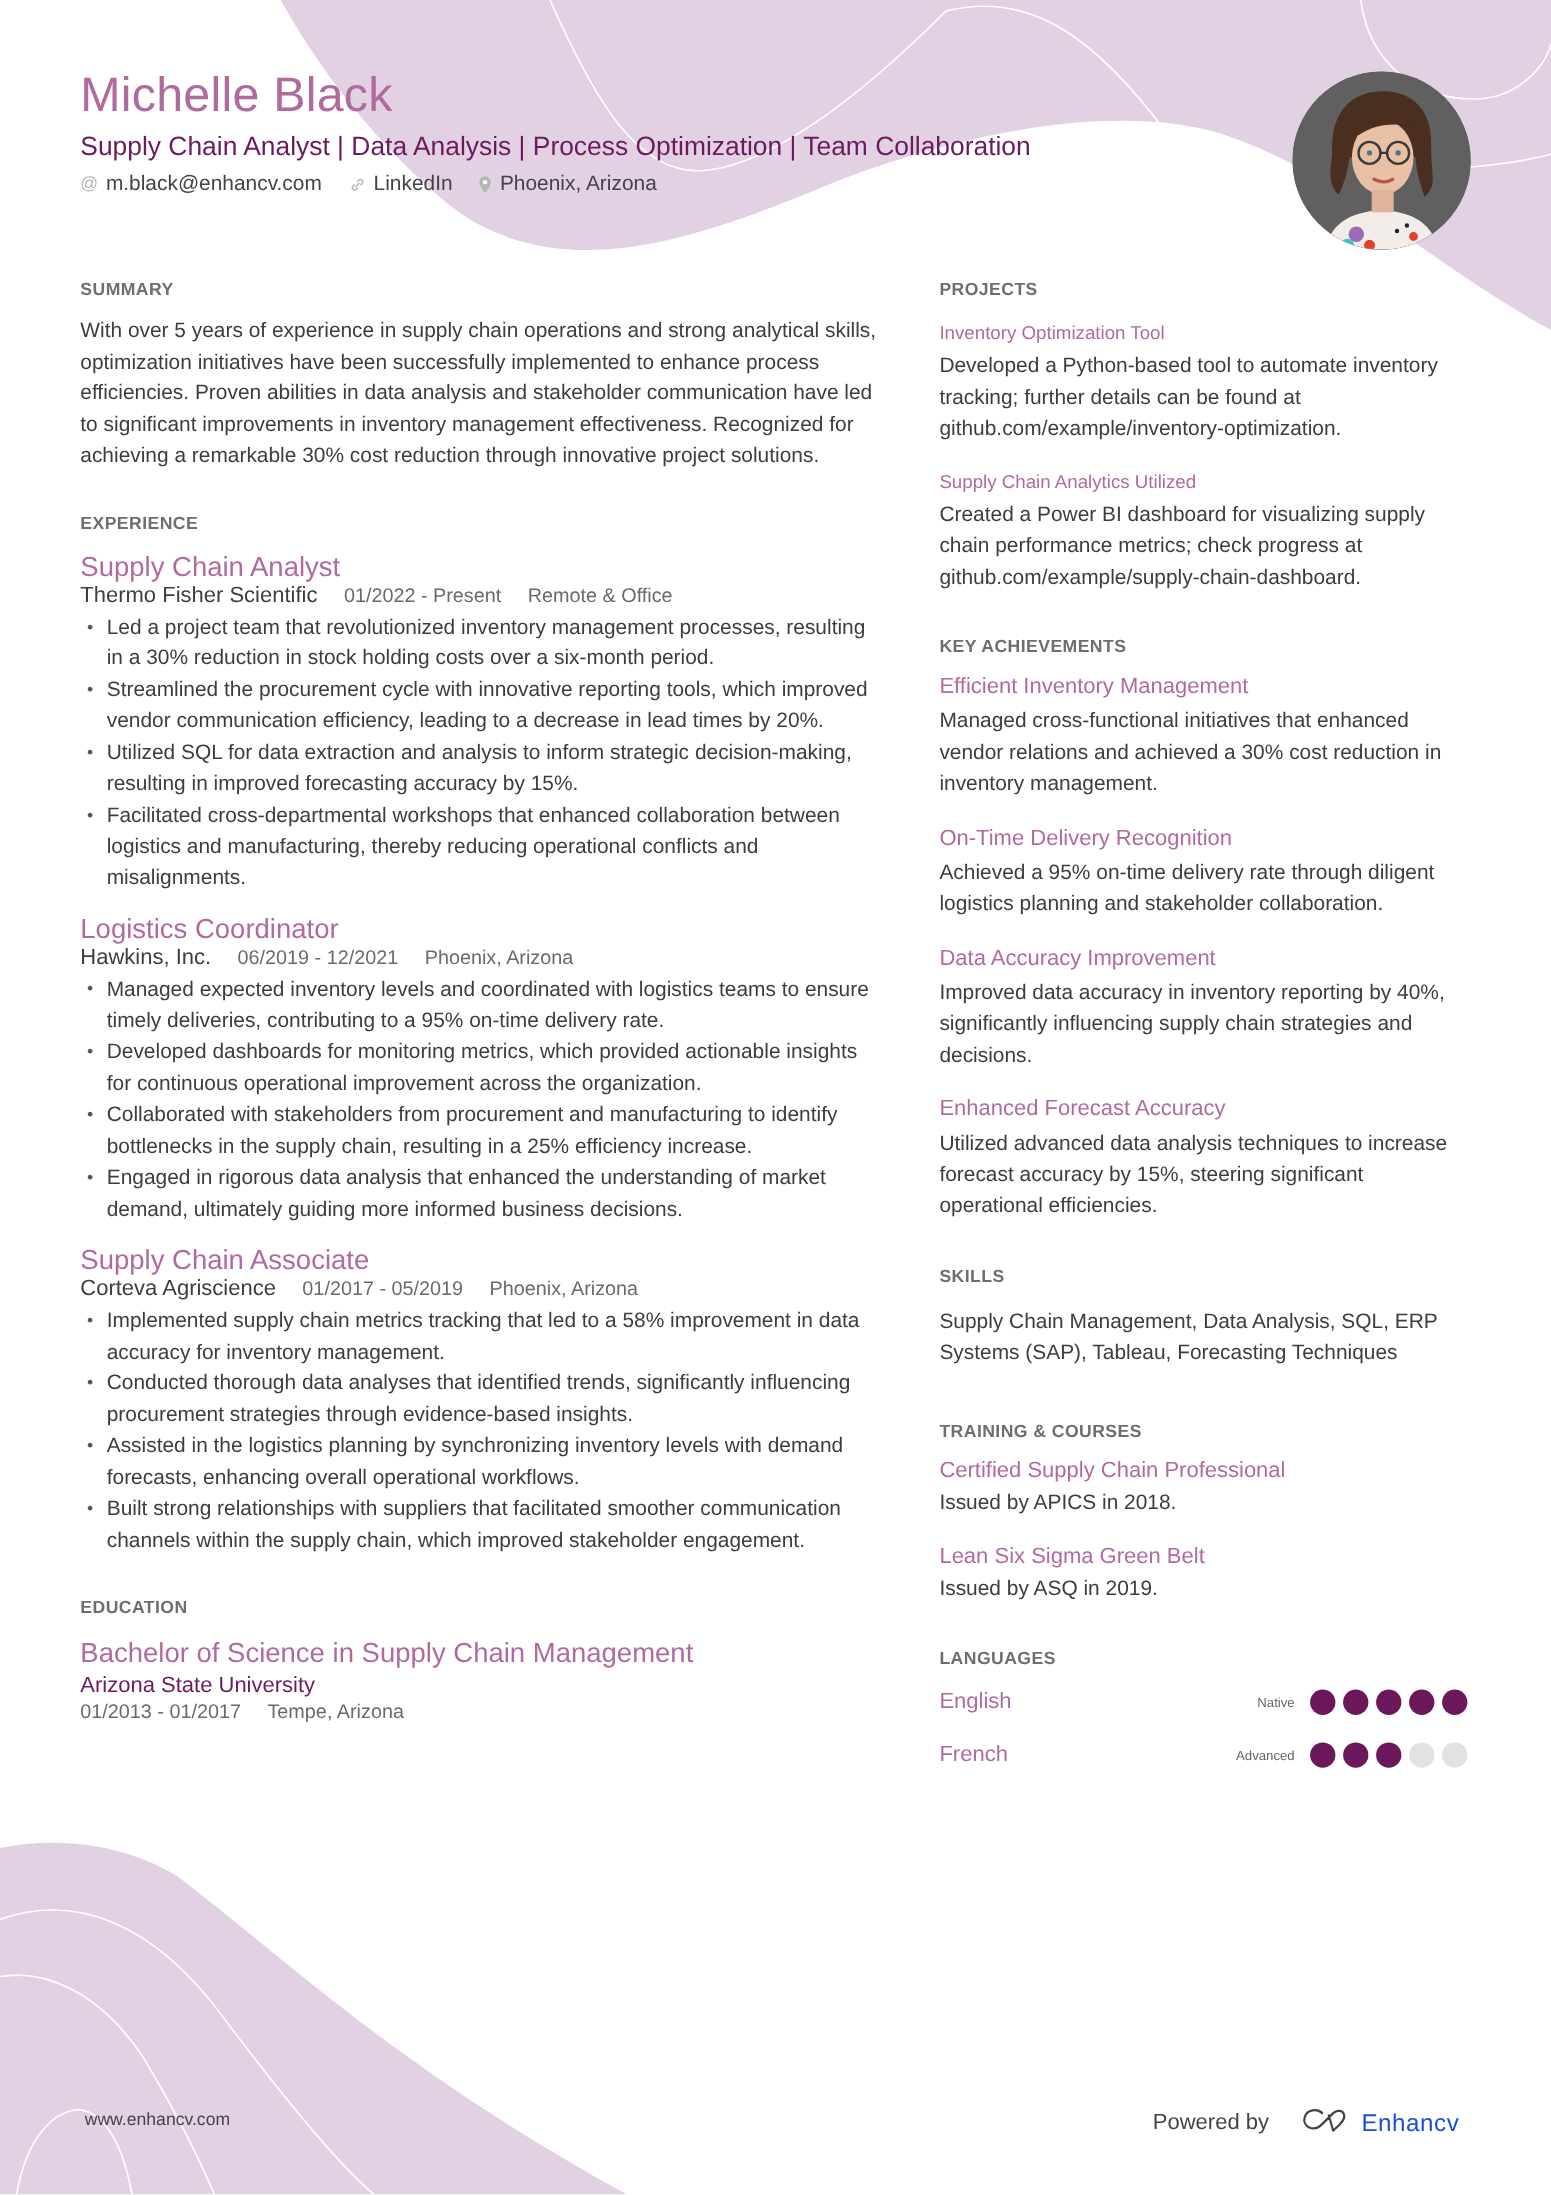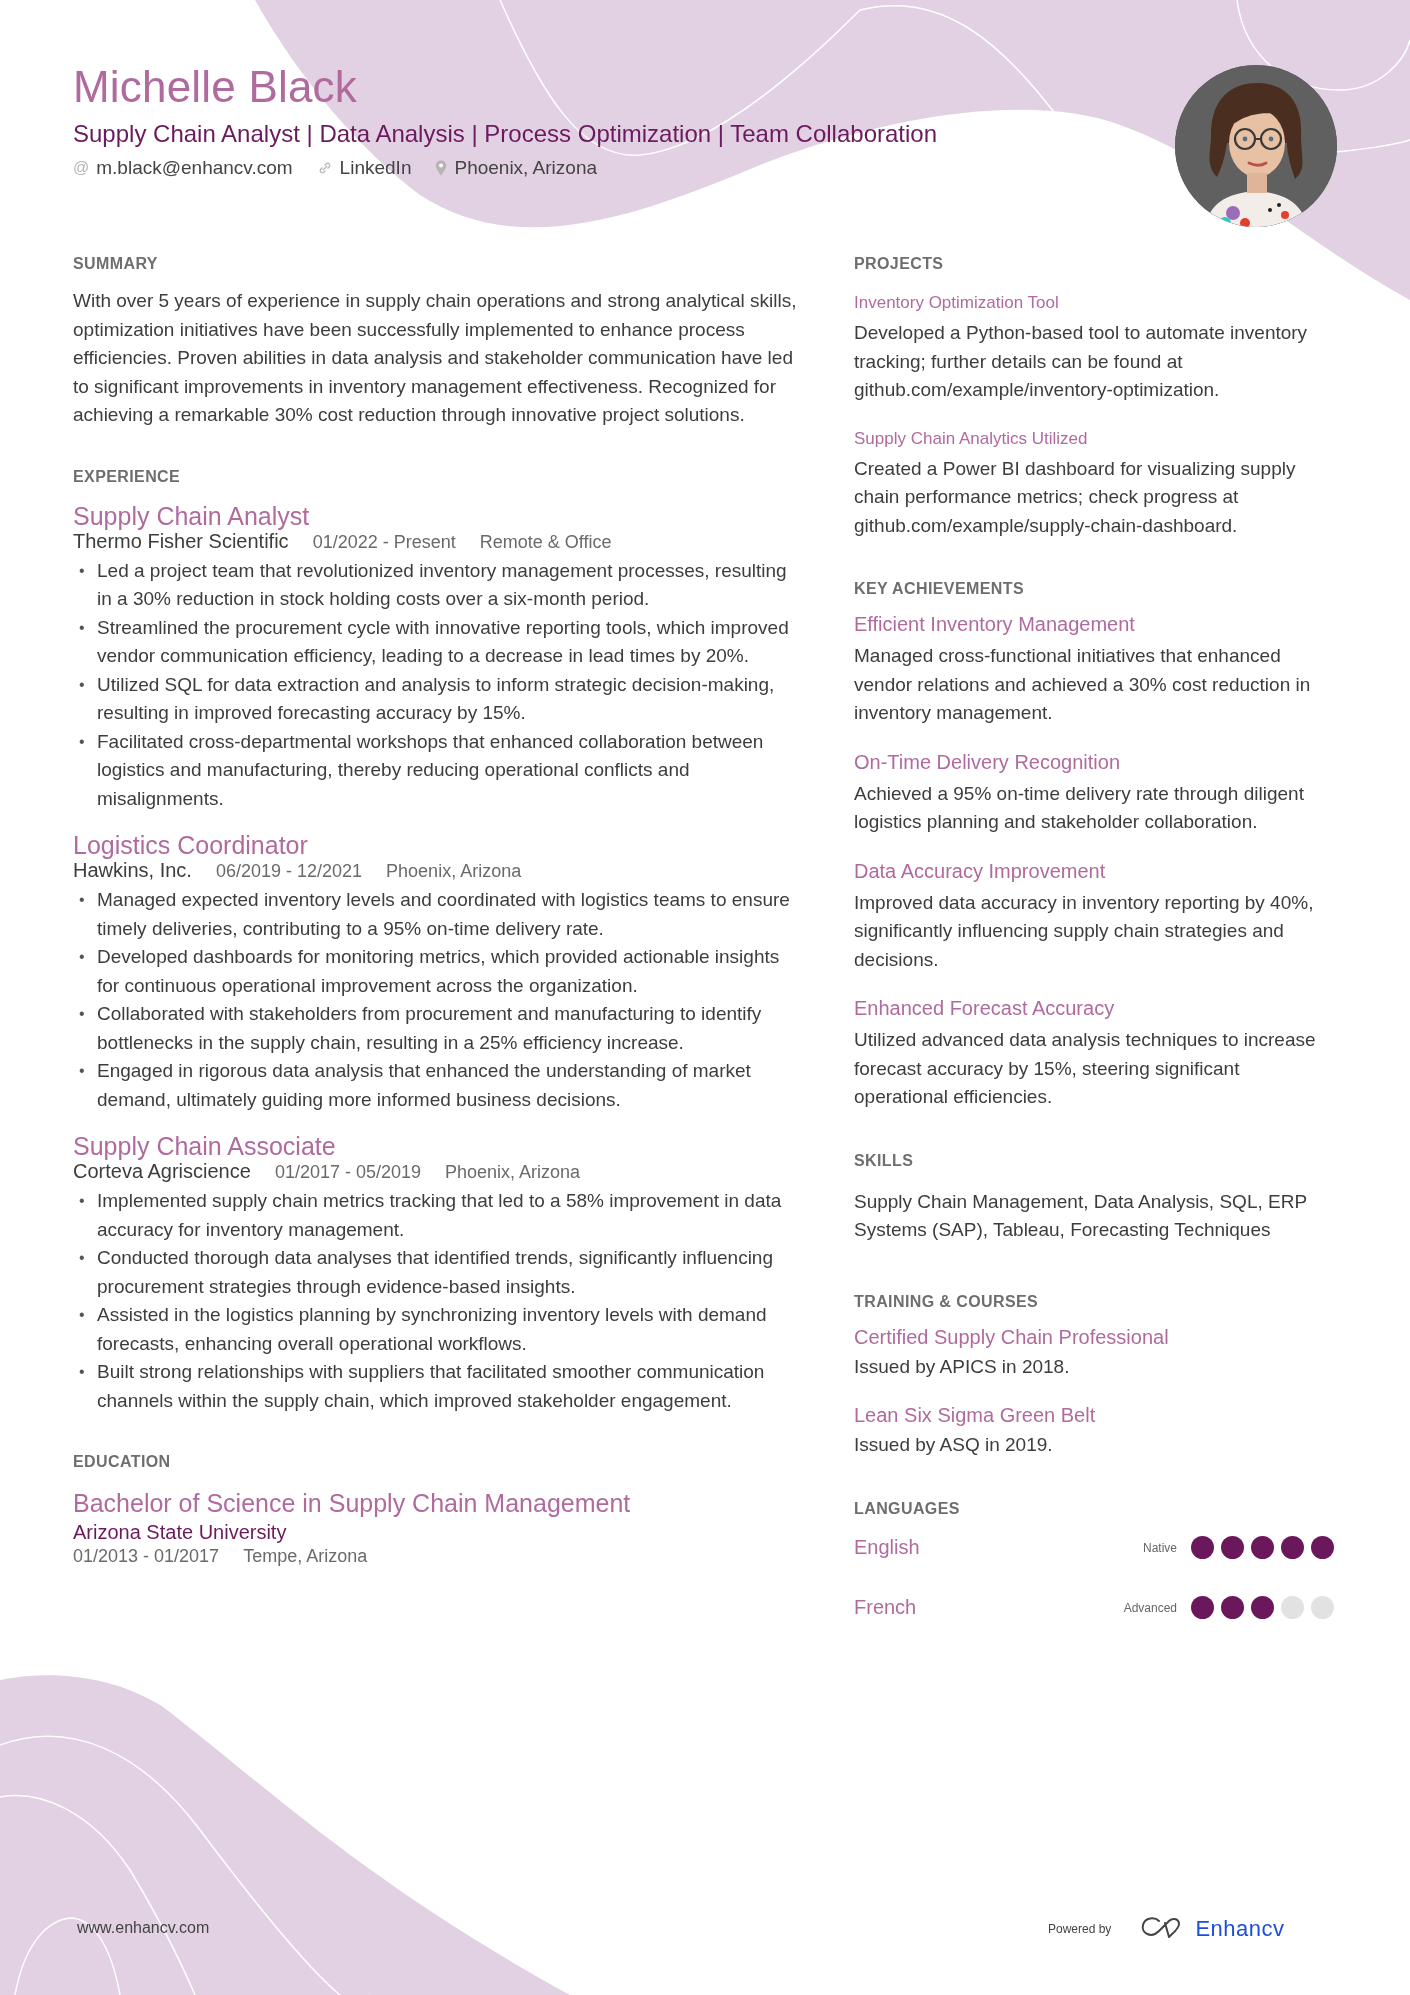--- a/index.html
+++ b/index.html
@@ -46,31 +46,31 @@
   .right-sec { margin-top: 40px; }
   .ach-title { font-size: 20px; line-height: 28px; margin-top: 12px; }
   .ach + .ach .ach-title { margin-top: 20px; }
   .ach-text { margin-top: 4px; }
   .skills-text { margin-top: 18px; }
   .course-title { font-size: 20px; line-height: 28px; margin-top: 12px; }
   .course + .course .course-title { margin-top: 20px; }
   .course-text { margin-top: 2px; }
 
   .lang-row { display: flex; align-items: center; margin-top: 12px; height: 36px; }
-  .lang-row + .lang-row { margin-top: 24px; }
+  .lang-row + .lang-row { margin-top: 12px; }
   .lang-name { font-size: 20px; flex: 0 0 auto; width: 200px; }
   .lang-level { font-size: 12px; color: #666; flex: 1; text-align: right; margin-right: 14px; }
   .dots { display: flex; gap: 7px; }
   .dot { width: 23px; height: 23px; border-radius: 50%; background: #e2e2e2; }
   .dot.on { background: #6a175b; }
 
   
   .footer-url { position: absolute; left: 77px; top: 1919px; font-size: 16px; color: #444; }
   .powered { position: absolute; left: 1048px; top: 1915px; display: flex; align-items: center; gap: 28px; }
-  .powered-label { font-size: 12px; color: #444; }
+  .powered-label { font-size: 20px; color: #444; }
   .brand { display: flex; align-items: center; gap: 10px; }
   .brand-name { font-size: 22px; color: #1d4ed8; letter-spacing: 0.5px; font-weight: 300; }
 </style>
 </head>
 <body>
 
 <svg class="bg" viewBox="0 0 1410 1995" xmlns="http://www.w3.org/2000/svg">
 
   <path d="M255,0 C300,80 360,150 420,195 C520,260 640,215 760,165 C900,110 1040,95 1120,125 C1220,160 1300,240 1410,300 L1410,0 Z" fill="#e1d1e2"></path>
   <path d="M500,0 C540,90 580,160 640,155 C700,150 780,90 860,10" fill="none" stroke="#ffffff" stroke-width="1.5"></path>

